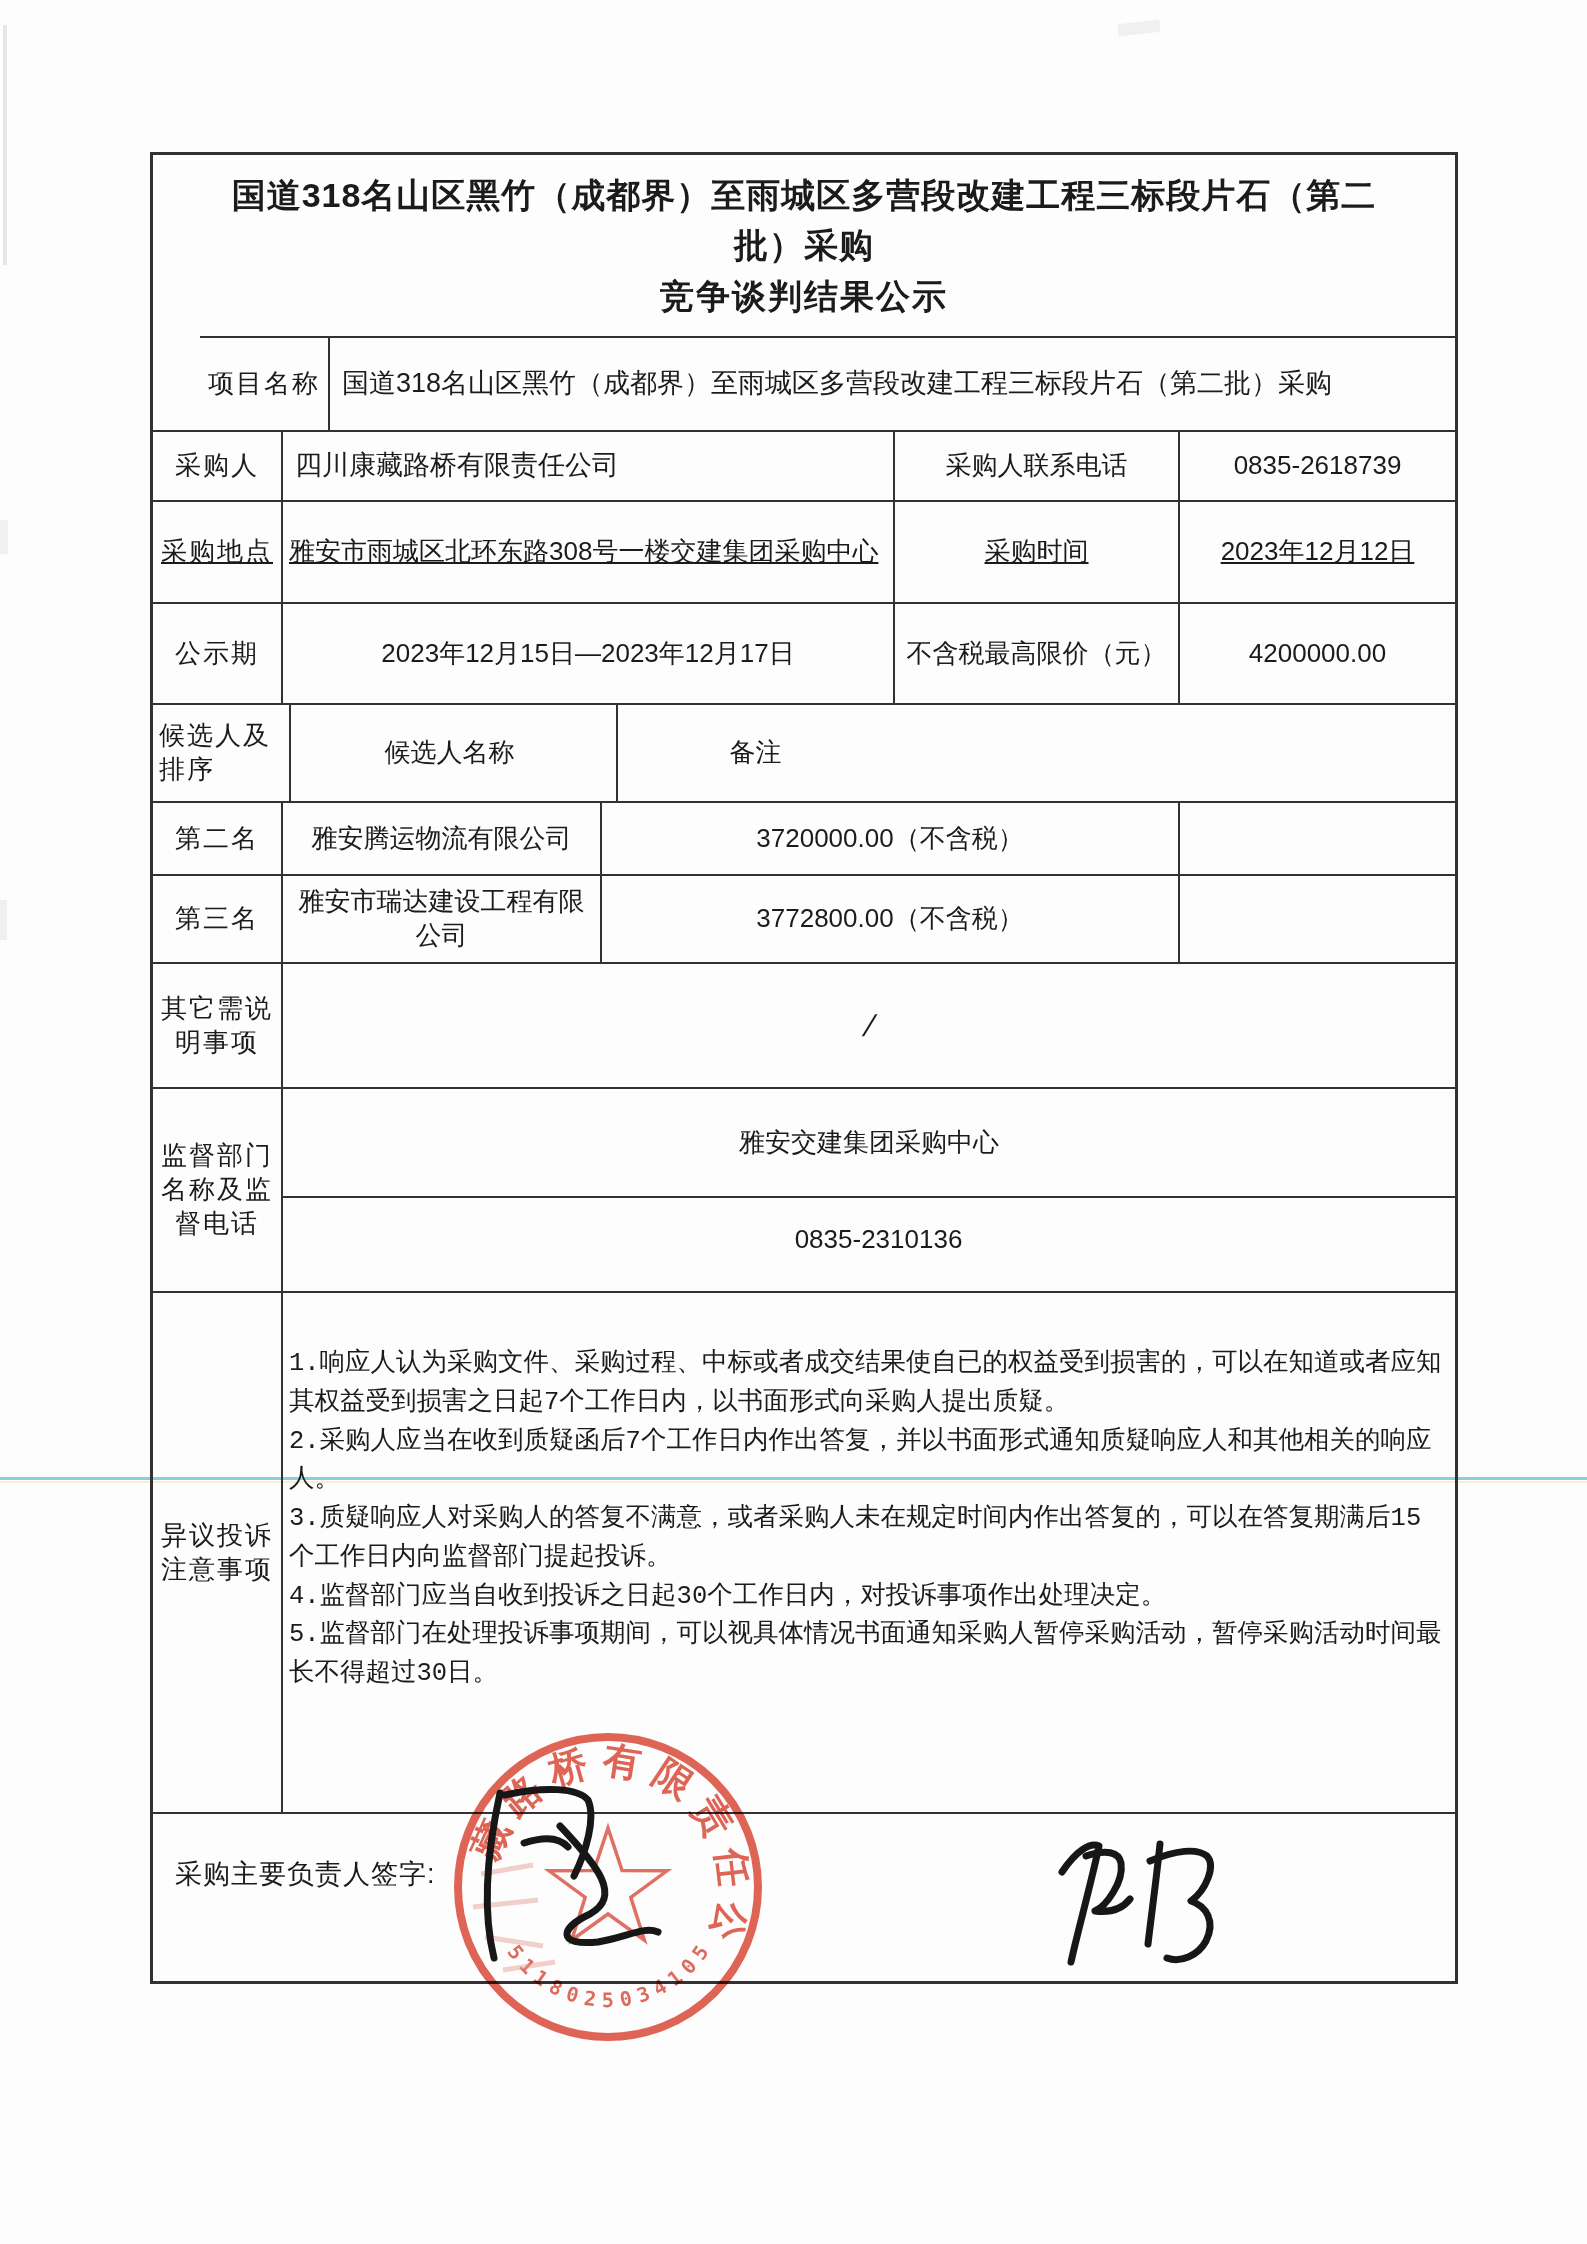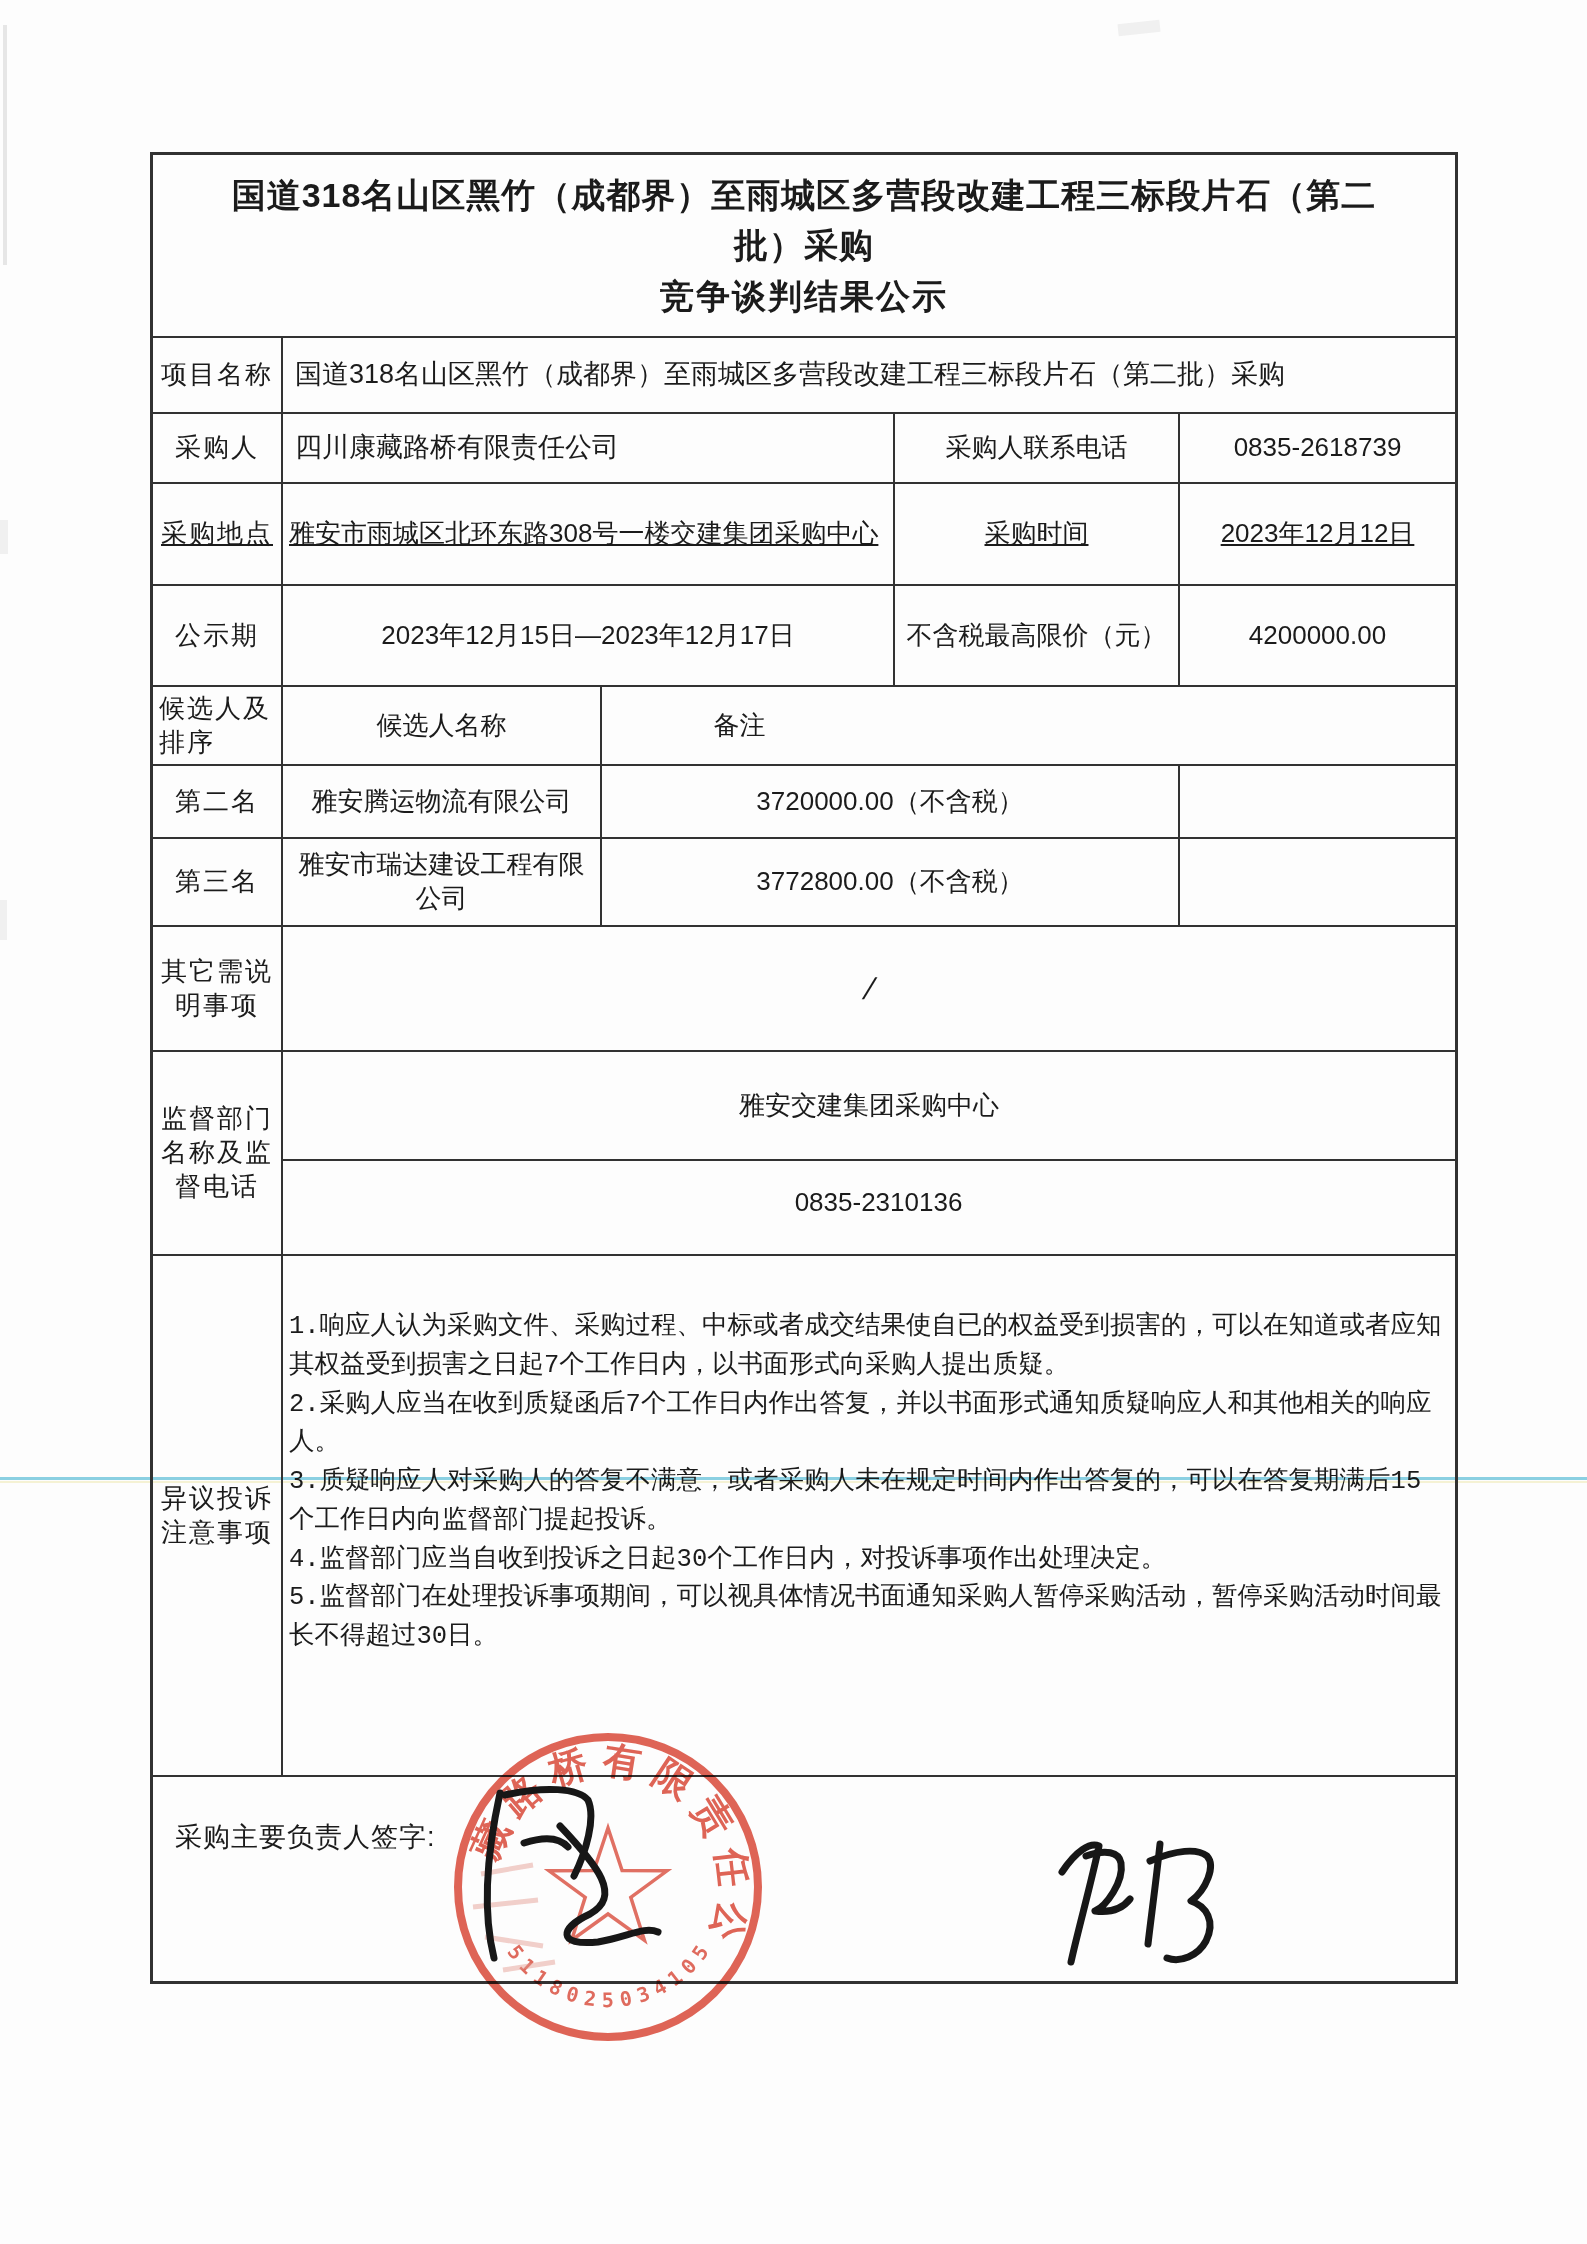--- a/index.html
+++ b/index.html
@@ -41,22 +41,22 @@
     padding:4px 8px;
   }
   .cell.nb{border-left:none;}
   .cell.left{justify-content:flex-start;text-align:left;padding-left:12px;}
   .label{letter-spacing:2px;}
 
   .title-row{height:181px;flex-direction:column;align-items:center;justify-content:center;}
   .doc-title{width:1190px;text-align:center;font-size:34px;font-weight:bold;line-height:1.45;letter-spacing:1px;}
   .doc-subtitle{text-align:center;font-size:34px;font-weight:bold;letter-spacing:2px;margin-top:4px;}
 
-  .h82{height:76px;} .h70{height:70px;} .h102{height:102px;text-decoration:underline;} .h101{height:101px;}
-  .h79{height:79px;} .h85{height:85px;} .h73{height:73px;} .h88{height:88px;}
+  .h82{height:94px;margin-left:47px;} .h70{height:70px;} .h102{height:102px;text-decoration:underline;} .h101{height:101px;}
+  .h79{height:98px;gap:8px;} .h85{height:85px;} .h73{height:73px;} .h88{height:88px;}
   .h125{height:125px;} .h204{height:204px;} .h521{height:521px;} .h121{height:121px;}
 
   .w-label{width:128px;flex:0 0 128px;}
   .w-val{width:612px;flex:0 0 612px;}
   .w-c3{width:285px;flex:0 0 285px;}
   .w-c4{width:277px;flex:0 0 277px;}
   .w-full{width:1174px;flex:0 0 1174px;}
   .w-name{width:319px;flex:0 0 319px;}
   .w-price{width:578px;flex:0 0 578px;}
 

